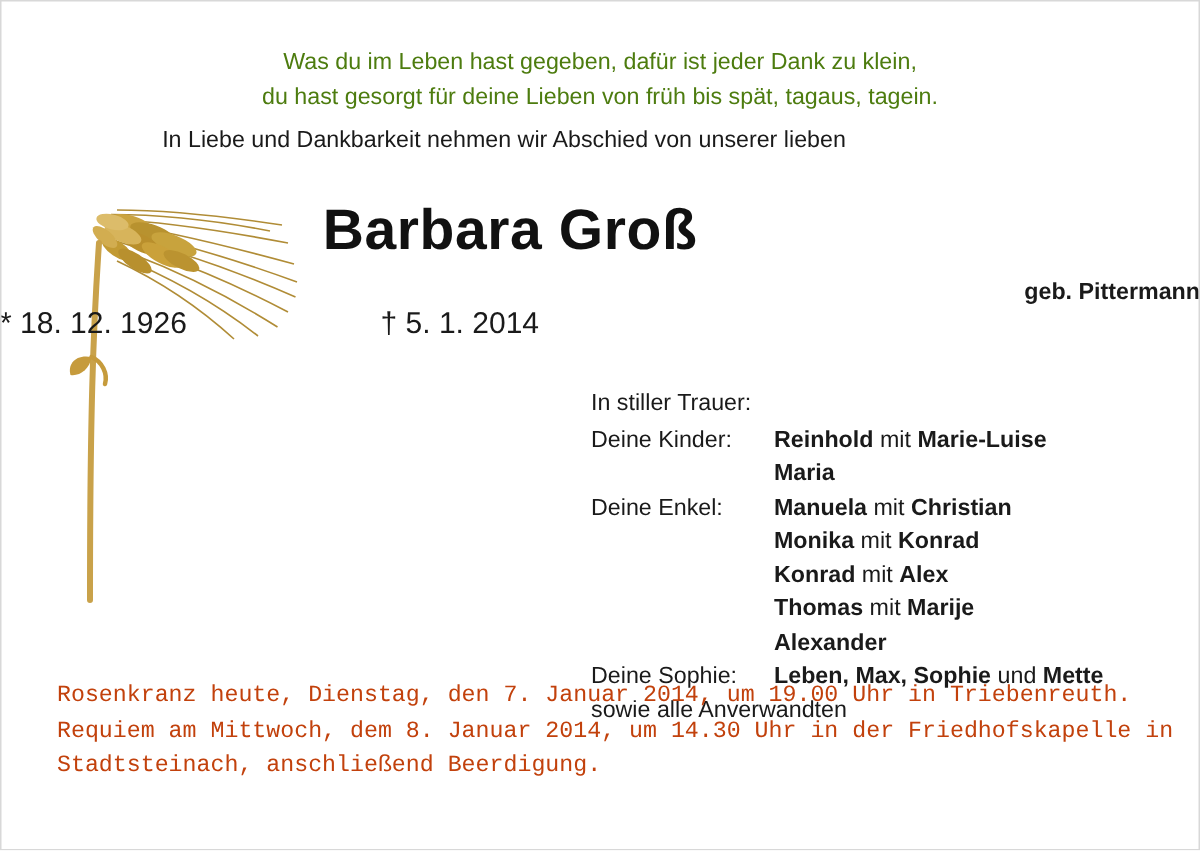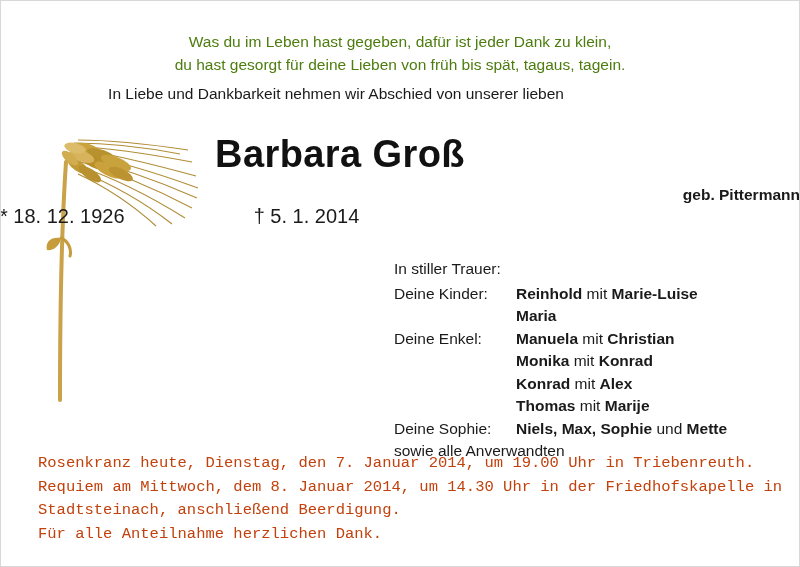--- a/index.html
+++ b/index.html
@@ -218,27 +218,30 @@
         </div>
         <div class="mrow">
           <span class="lbl"></span>
           <span class="val"><span class="b">Konrad</span><span> mit </span><span class="b">Alex</span></span>
         </div>
         <div class="mrow">
           <span class="lbl"></span>
           <span class="val"><span class="b">Thomas</span><span> mit </span><span class="b">Marije</span></span>
         </div>
         <div class="mrow">
+          <span class="lbl"></span>
+          <span class="val"><span class="b">Alexander</span></span>
+        </div>
+        <div class="mrow">
           <span class="lbl">Deine Sophie:</span>
-          <span class="val"><span class="b">Niels, Max, Sophie</span><span> und </span><span class="b">Mette</span></span>
+          <span class="val"><span class="b">Leben, Max, Sophie</span><span> und </span><span class="b">Mette</span></span>
         </div>
       </div>
     <div class="closing">sowie alle Anverwandten</div>
   </div>
 
   <div class="footer">
     <div>Rosenkranz heute, Dienstag, den 7. Januar 2014, um 19.00 Uhr in Triebenreuth.</div>
     <div>Requiem am Mittwoch, dem 8. Januar 2014, um 14.30 Uhr in der Friedhofskapelle in</div>
     <div>Stadtsteinach, anschließend Beerdigung.</div>
-    <div>Für alle Anteilnahme herzlichen Dank.</div>
   </div>
 
 </div>
 
 </body></html>

